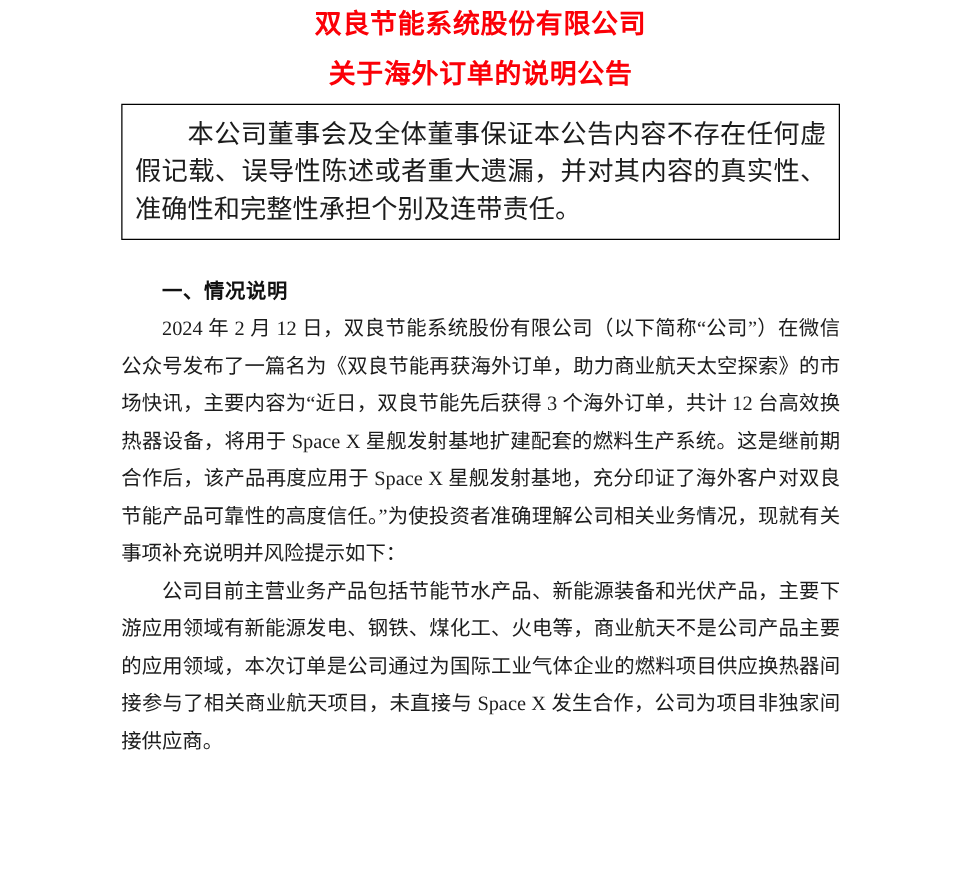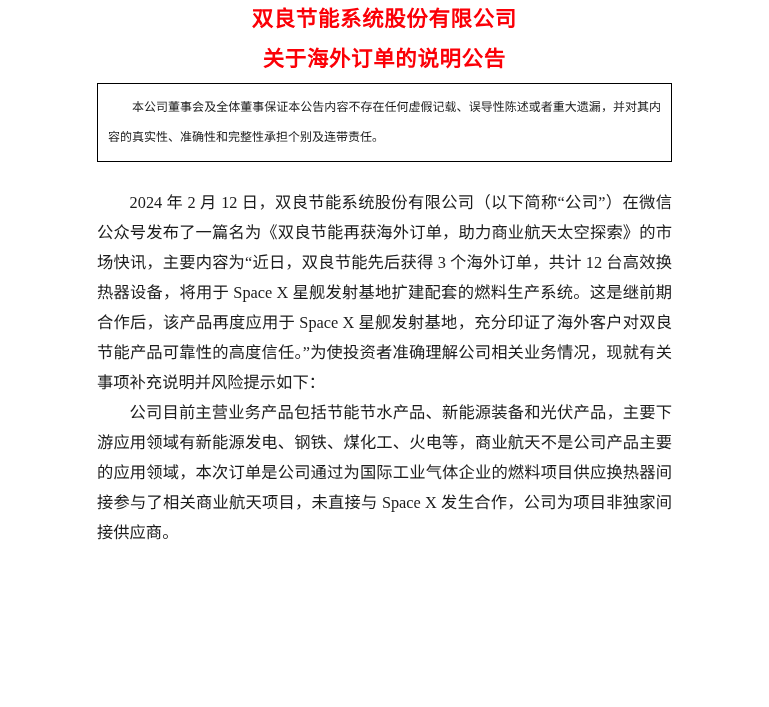--- a/index.html
+++ b/index.html
@@ -50,21 +50,21 @@
 
   
   .disclaimer-wrap {
     margin: 6px auto 0 auto;
     width: 575px;
     border: 1.3px solid #000000;
     box-sizing: border-box;
     padding: 8px 10px 9px 10px;
   }
   .disclaimer-text {
-    font-size: 12px;
+    font-size: 21px;
     line-height: 30px;
     text-align: justify;
     text-justify: inter-ideograph;
     text-indent: 2em;
     margin: 0;
     color: #1c1c1c;
   }
 
   
   .body-block {
@@ -103,20 +103,21 @@
     <div class="doc-title">双良节能系统股份有限公司</div>
     <div class="doc-subtitle">关于海外订单的说明公告</div>
   </div>
 
   <div class="disclaimer-wrap">
     <p class="disclaimer-text">本公司董事会及全体董事保证本公告内容不存在任何虚假记载、误导性陈述或者重大遗漏，并对其内容的真实性、准确性和完整性承担个别及连带责任。</p>
   </div>
 
   <div class="body-block">
 
+    <p class="section-heading">一、情况说明</p>
 
     <p class="para">2024 年 2 月 12 日，双良节能系统股份有限公司（以下简称“公司”）在微信公众号发布了一篇名为《双良节能再获海外订单，助力商业航天太空探索》的市场快讯，主要内容为“近日，双良节能先后获得 3 个海外订单，共计 12 台高效换热器设备，将用于 Space X 星舰发射基地扩建配套的燃料生产系统。这是继前期合作后，该产品再度应用于 Space X 星舰发射基地，充分印证了海外客户对双良节能产品可靠性的高度信任。”为使投资者准确理解公司相关业务情况，现就有关事项补充说明并风险提示如下：</p>
 
 
     <p class="para">公司目前主营业务产品包括节能节水产品、新能源装备和光伏产品，主要下游应用领域有新能源发电、钢铁、煤化工、火电等，商业航天不是公司产品主要的应用领域，本次订单是公司通过为国际工业气体企业的燃料项目供应换热器间接参与了相关商业航天项目，未直接与 Space X 发生合作，公司为项目非独家间接供应商。</p>
 
   </div>
 
 </div>
 

